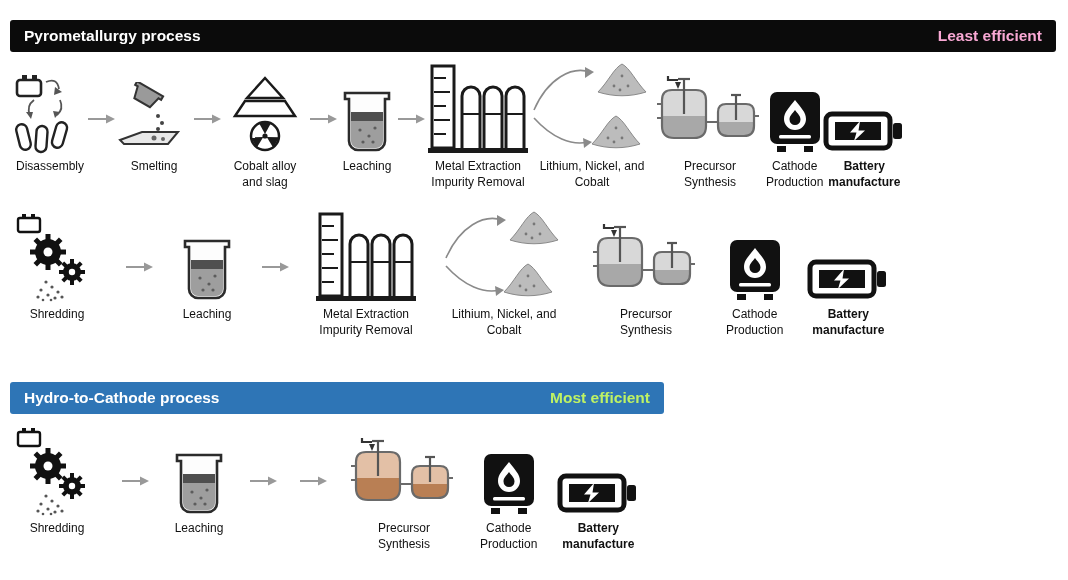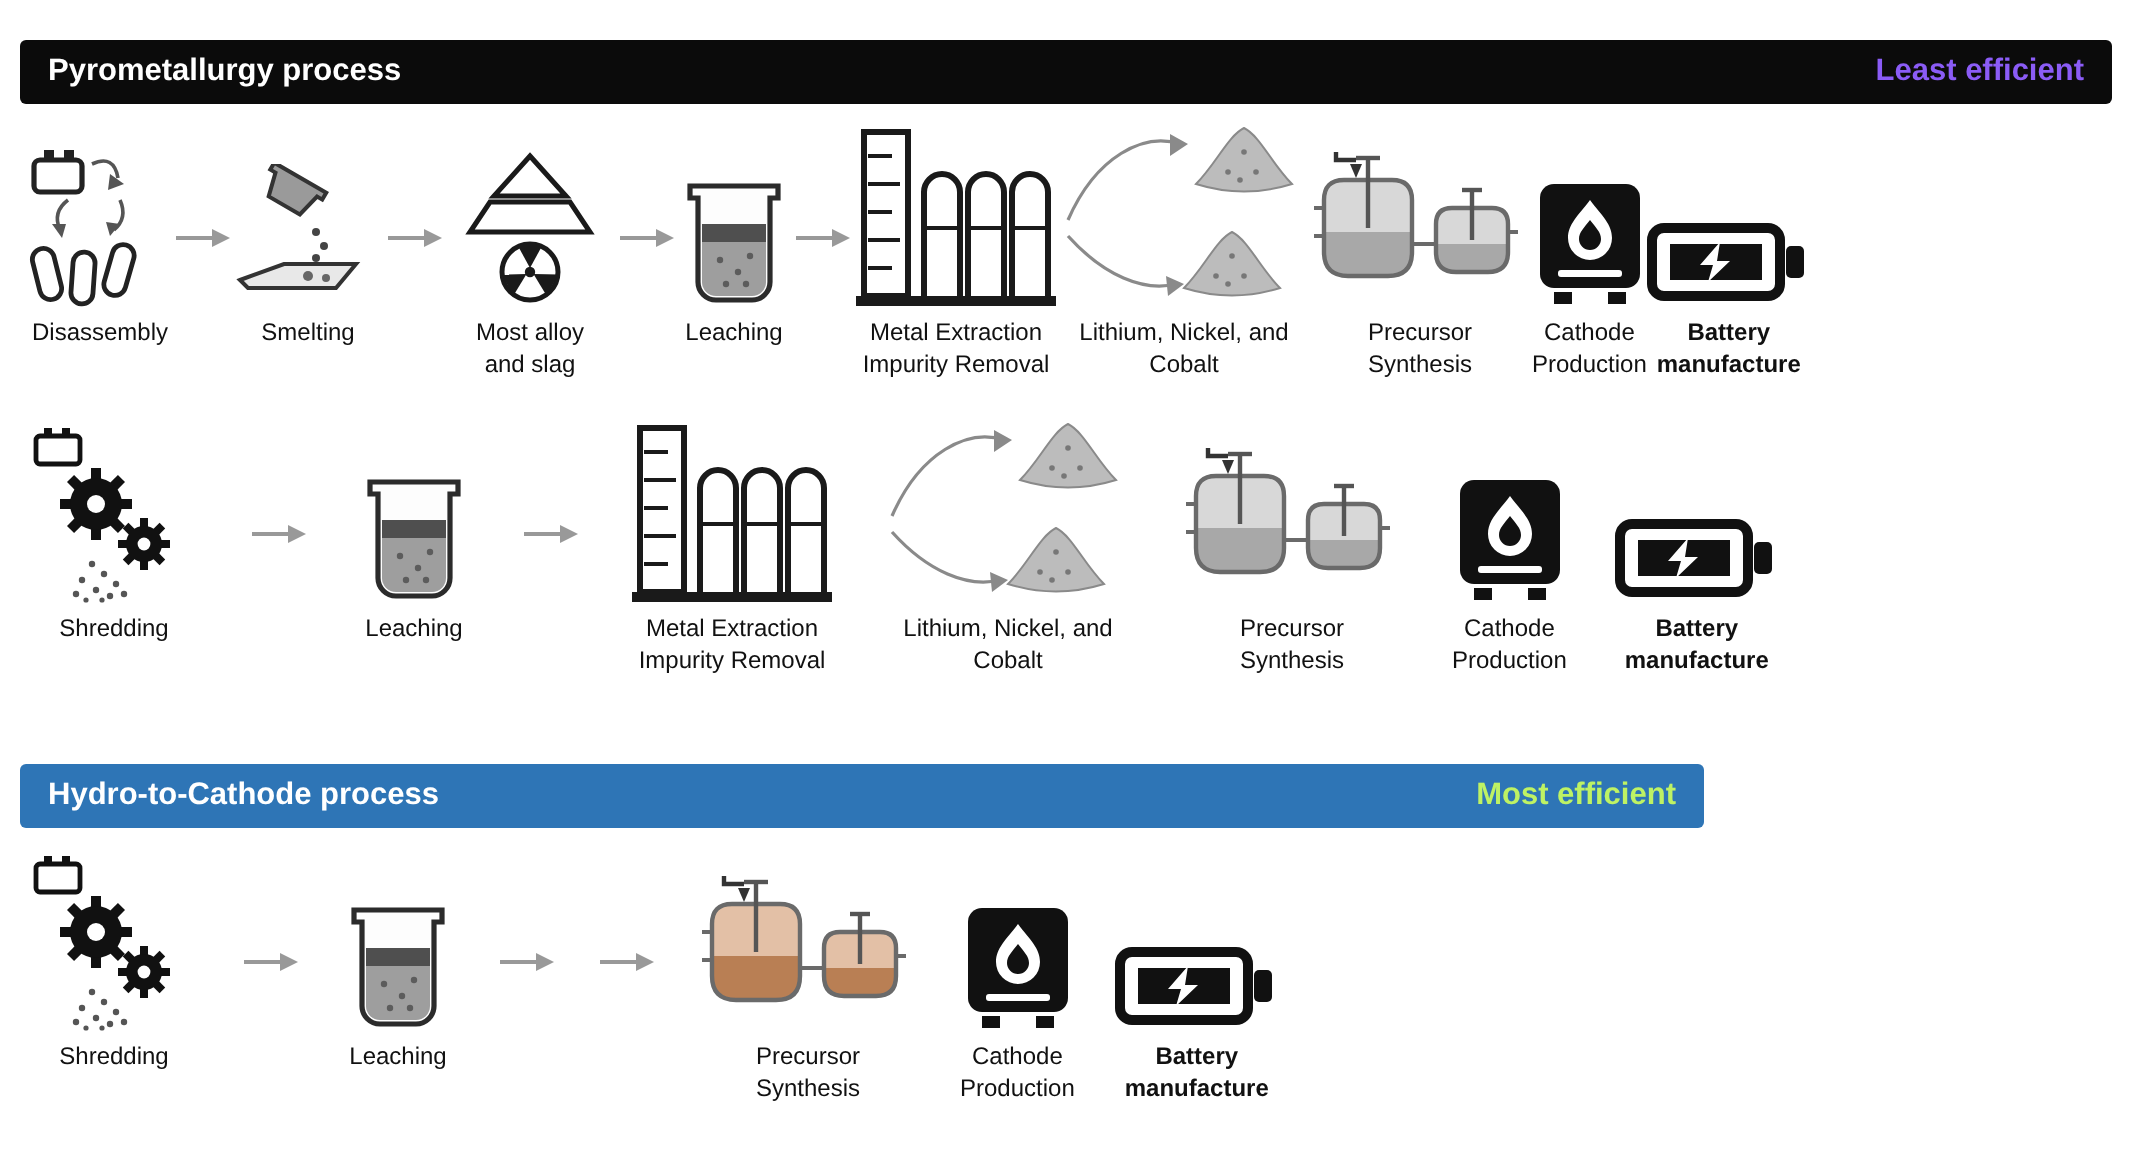--- a/index.html
+++ b/index.html
@@ -12,23 +12,23 @@
   .s1{margin-top:20px;}
   .s2{margin-top:14px;}
   .s3{margin-top:44px;}
   .hdr{
     height:26px;border-radius:3px;background:#0b0b0b;color:#fff;
     display:flex;align-items:center;justify-content:space-between;
     padding:16px 14px;font-weight:bold;font-size:15.5px;box-sizing:border-box;
   }
   .s1 .hdr{width:1046px;}
   .s2 .hdr{width:840px;}
-  .s3 .hdr{width:842px;background:#2e75b6;}
+  .s3 .hdr{width:654px;background:#2e75b6;}
   .eff{font-weight:bold;font-size:15.5px;}
-  .s1 .eff{color:#8b5cf6;}
+  .s1 .eff{color:#f9a8d4;}
   .s3 .eff{color:#bef264;}
   .steps{
     display:flex;align-items:flex-start;margin:4px 4px 0;
   }
   .s2 .steps{gap:24px;}
   .s3 .steps{gap:20px;}
   .step{display:flex;flex-direction:column;align-items:center;}
   .icon{height:98px;display:flex;align-items:flex-end;justify-content:center;}
   .label{margin-top:5px;font-size:12px;text-align:center;line-height:1.3;min-height:30px;}
   .lbl-line{display:block;white-space:nowrap;}
@@ -101,21 +101,21 @@
             <circle cx="43" cy="62" r="14" fill="none" stroke="#1a1a1a" stroke-width="2.5"></circle>
             <g fill="#1a1a1a">
               <polygon points="43,60 37,49 49,49"></polygon>
               <polygon points="43,60 37,49 49,49" transform="rotate(120 43 62)"></polygon>
               <polygon points="43,60 37,49 49,49" transform="rotate(240 43 62)"></polygon>
               <circle cx="43" cy="62" r="2.6"></circle>
             </g>
           </svg>
         </div>
         <div class="label">
-          <span class="lbl-line">Most alloy</span>
+          <span class="lbl-line">Cobalt alloy</span>
           <span class="lbl-line">and slag</span>
         </div>
       </div>
       <div class="arrow"><svg width="30" height="14" viewBox="0 0 30 14">
           <path d="M2 7 H21" stroke="#999" stroke-width="2" fill="none"></path>
           <polygon points="20,2.5 29,7 20,11.5" fill="#999"></polygon>
         </svg></div>
       <div class="step">
         <div class="icon">
           <svg width="58" height="64" viewBox="0 0 58 64">

